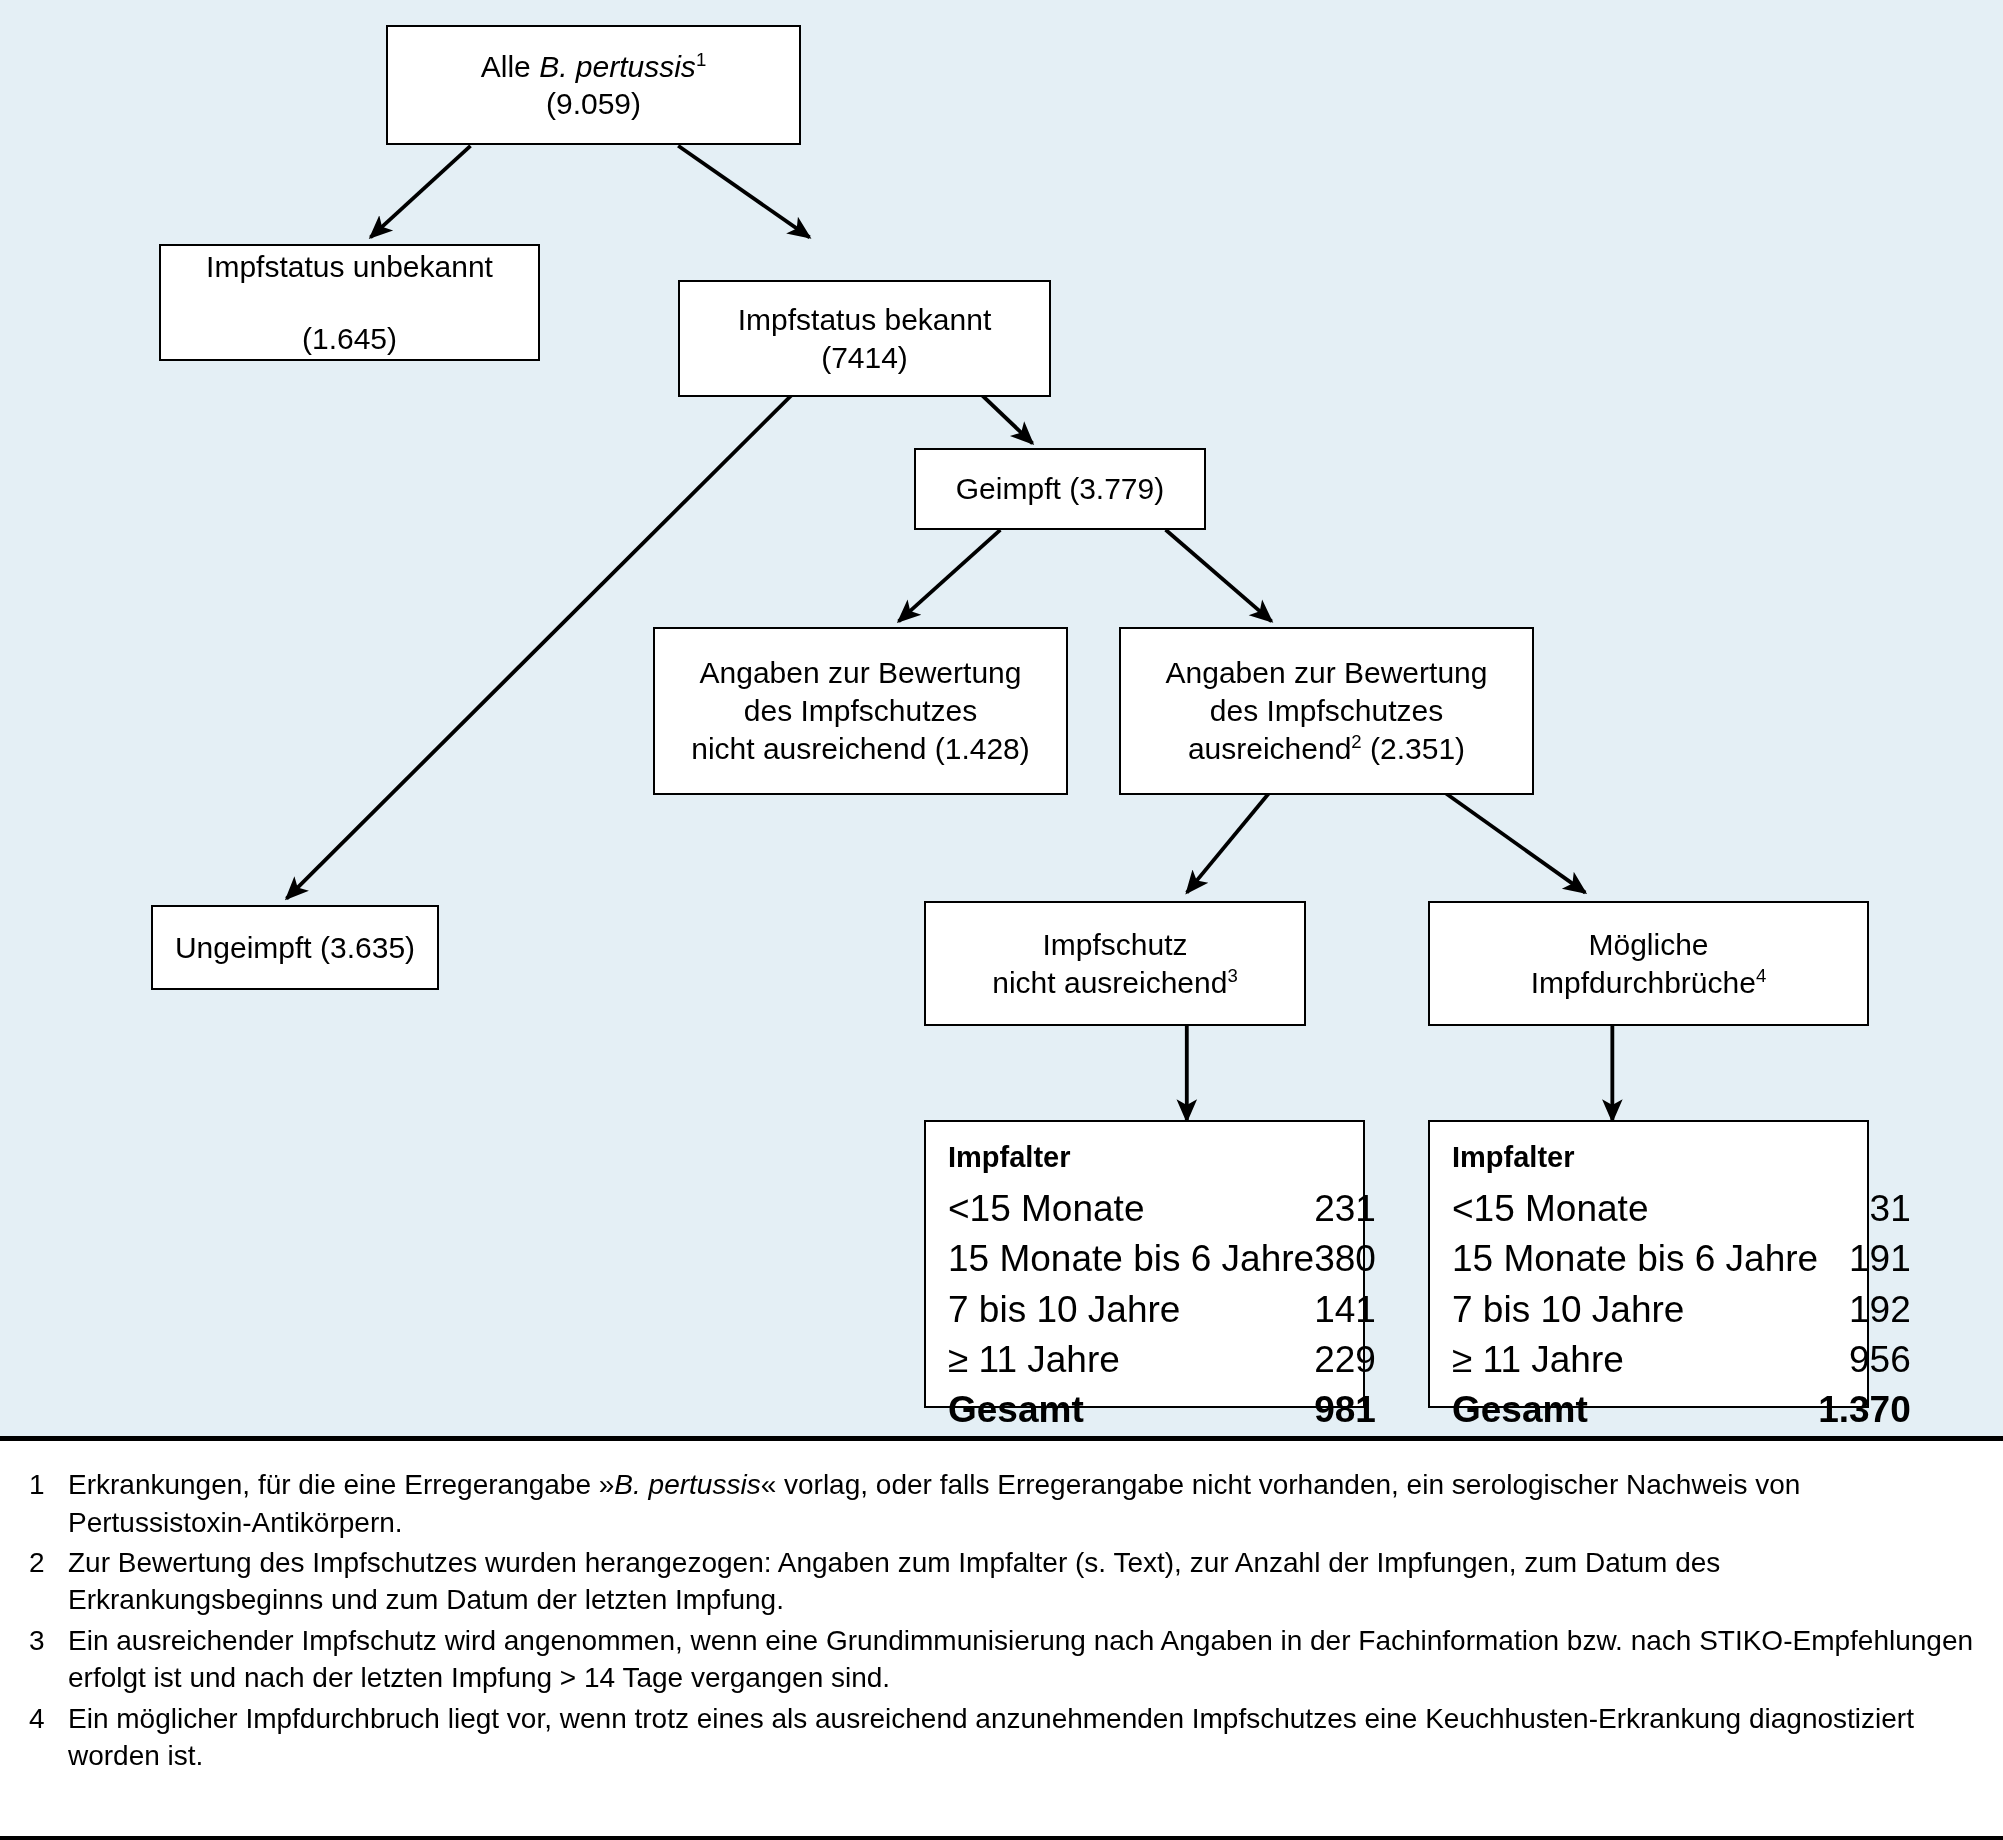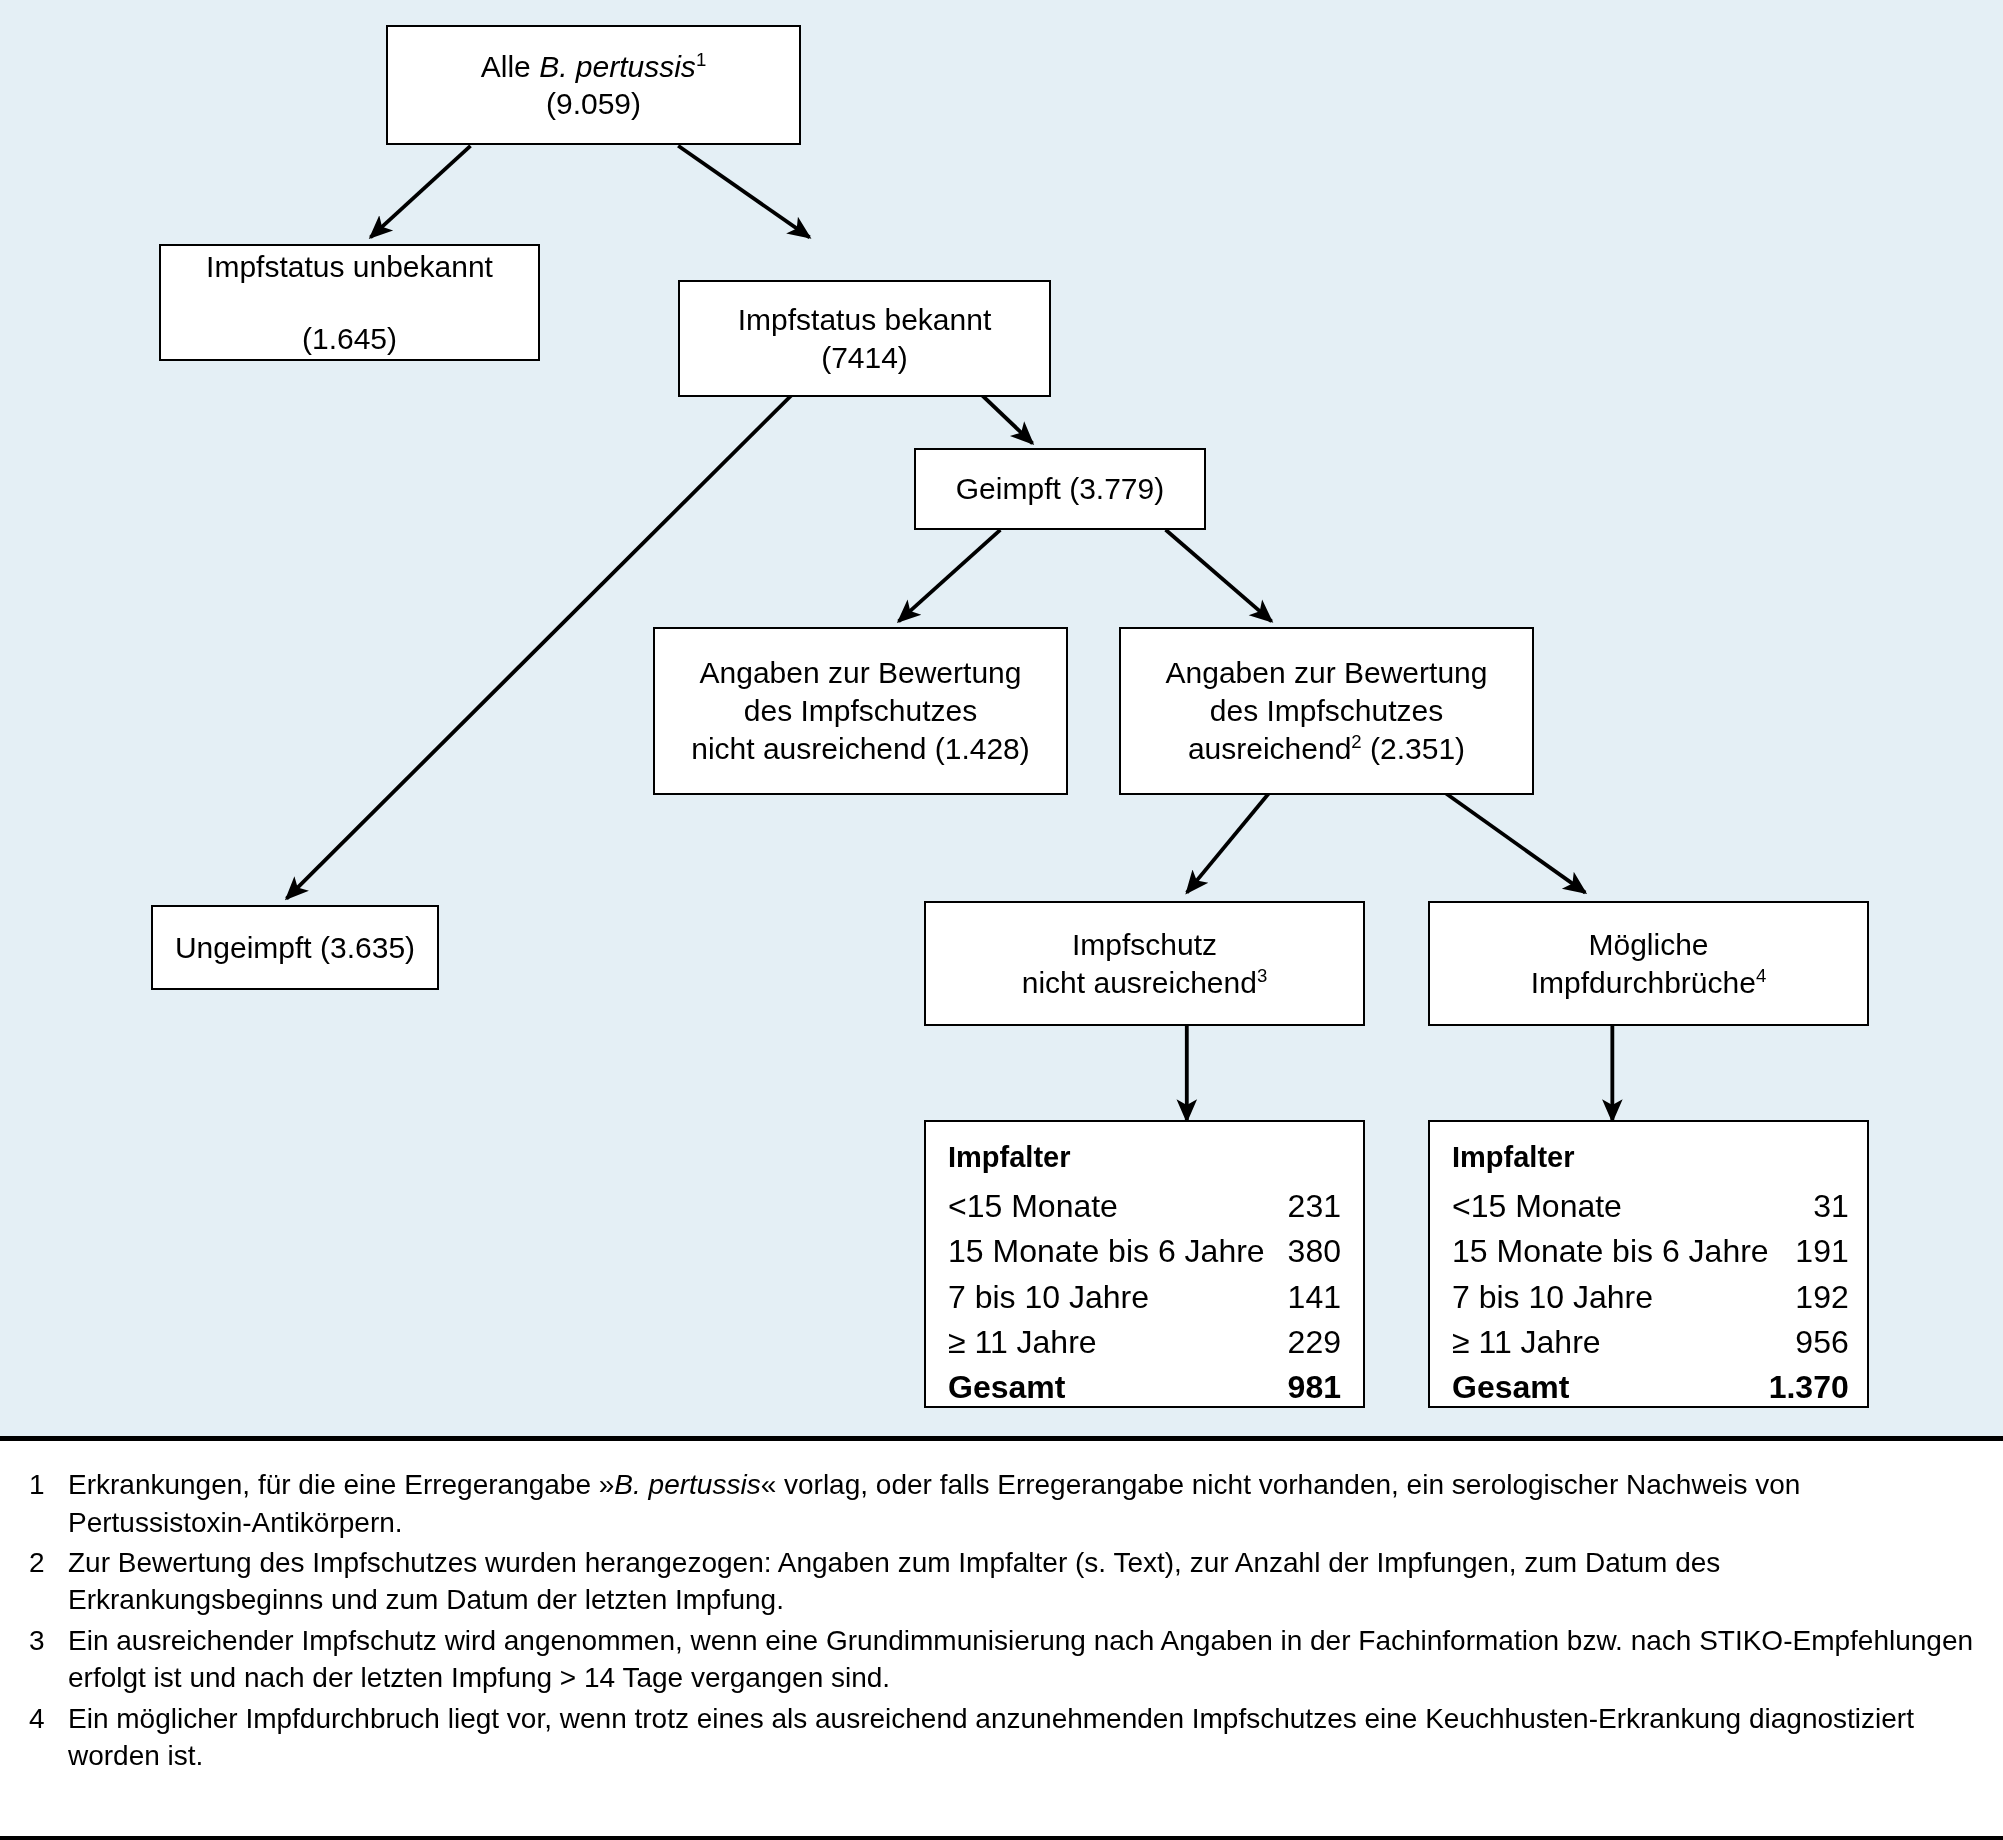--- a/index.html
+++ b/index.html
@@ -61,21 +61,21 @@
     font-size: 29px;
     color: #000;
   }
   .tablebox .thead {
     font-weight: bold;
     margin-bottom: 10.2px;
   }
   .tablebox table {
     border-collapse: collapse;
     width: 100%;
-    font-size: 32px;
+    font-size: 37px;
   }
   .tablebox td {
     padding: 4.2px 0;
     white-space: nowrap;
   }
   .tablebox td.num {
     text-align: right;
   }
   .tablebox tr.total td {
     font-weight: bold;
@@ -176,21 +176,21 @@
     <div class="node" style="left:1119px; top:627px; width:415px; height:168px;">
       <span class="ln">Angaben zur Bewertung</span>
       <span class="ln">des Impfschutzes</span>
       <span class="ln"><span>ausreichend</span><sup>2</sup><span> (2.351)</span></span>
     </div>
 
     <div class="node" style="left:151px; top:905px; width:288px; height:85px;">
       <span class="ln">Ungeimpft (3.635)</span>
     </div>
 
-    <div class="node" style="left:924px; top:901px; width:441px; height:125px;">
+    <div class="node" style="left:924px; top:901px; width:382px; height:125px;">
       <span class="ln">Impfschutz</span>
       <span class="ln"><span>nicht ausreichend</span><sup>3</sup></span>
     </div>
 
     <div class="node" style="left:1428px; top:901px; width:441px; height:125px;">
       <span class="ln">Mögliche</span>
       <span class="ln"><span>Impfdurchbrüche</span><sup>4</sup></span>
     </div>
 
     <div class="tablebox" style="left:924px; top:1120px; width:441px; height:288px;">

